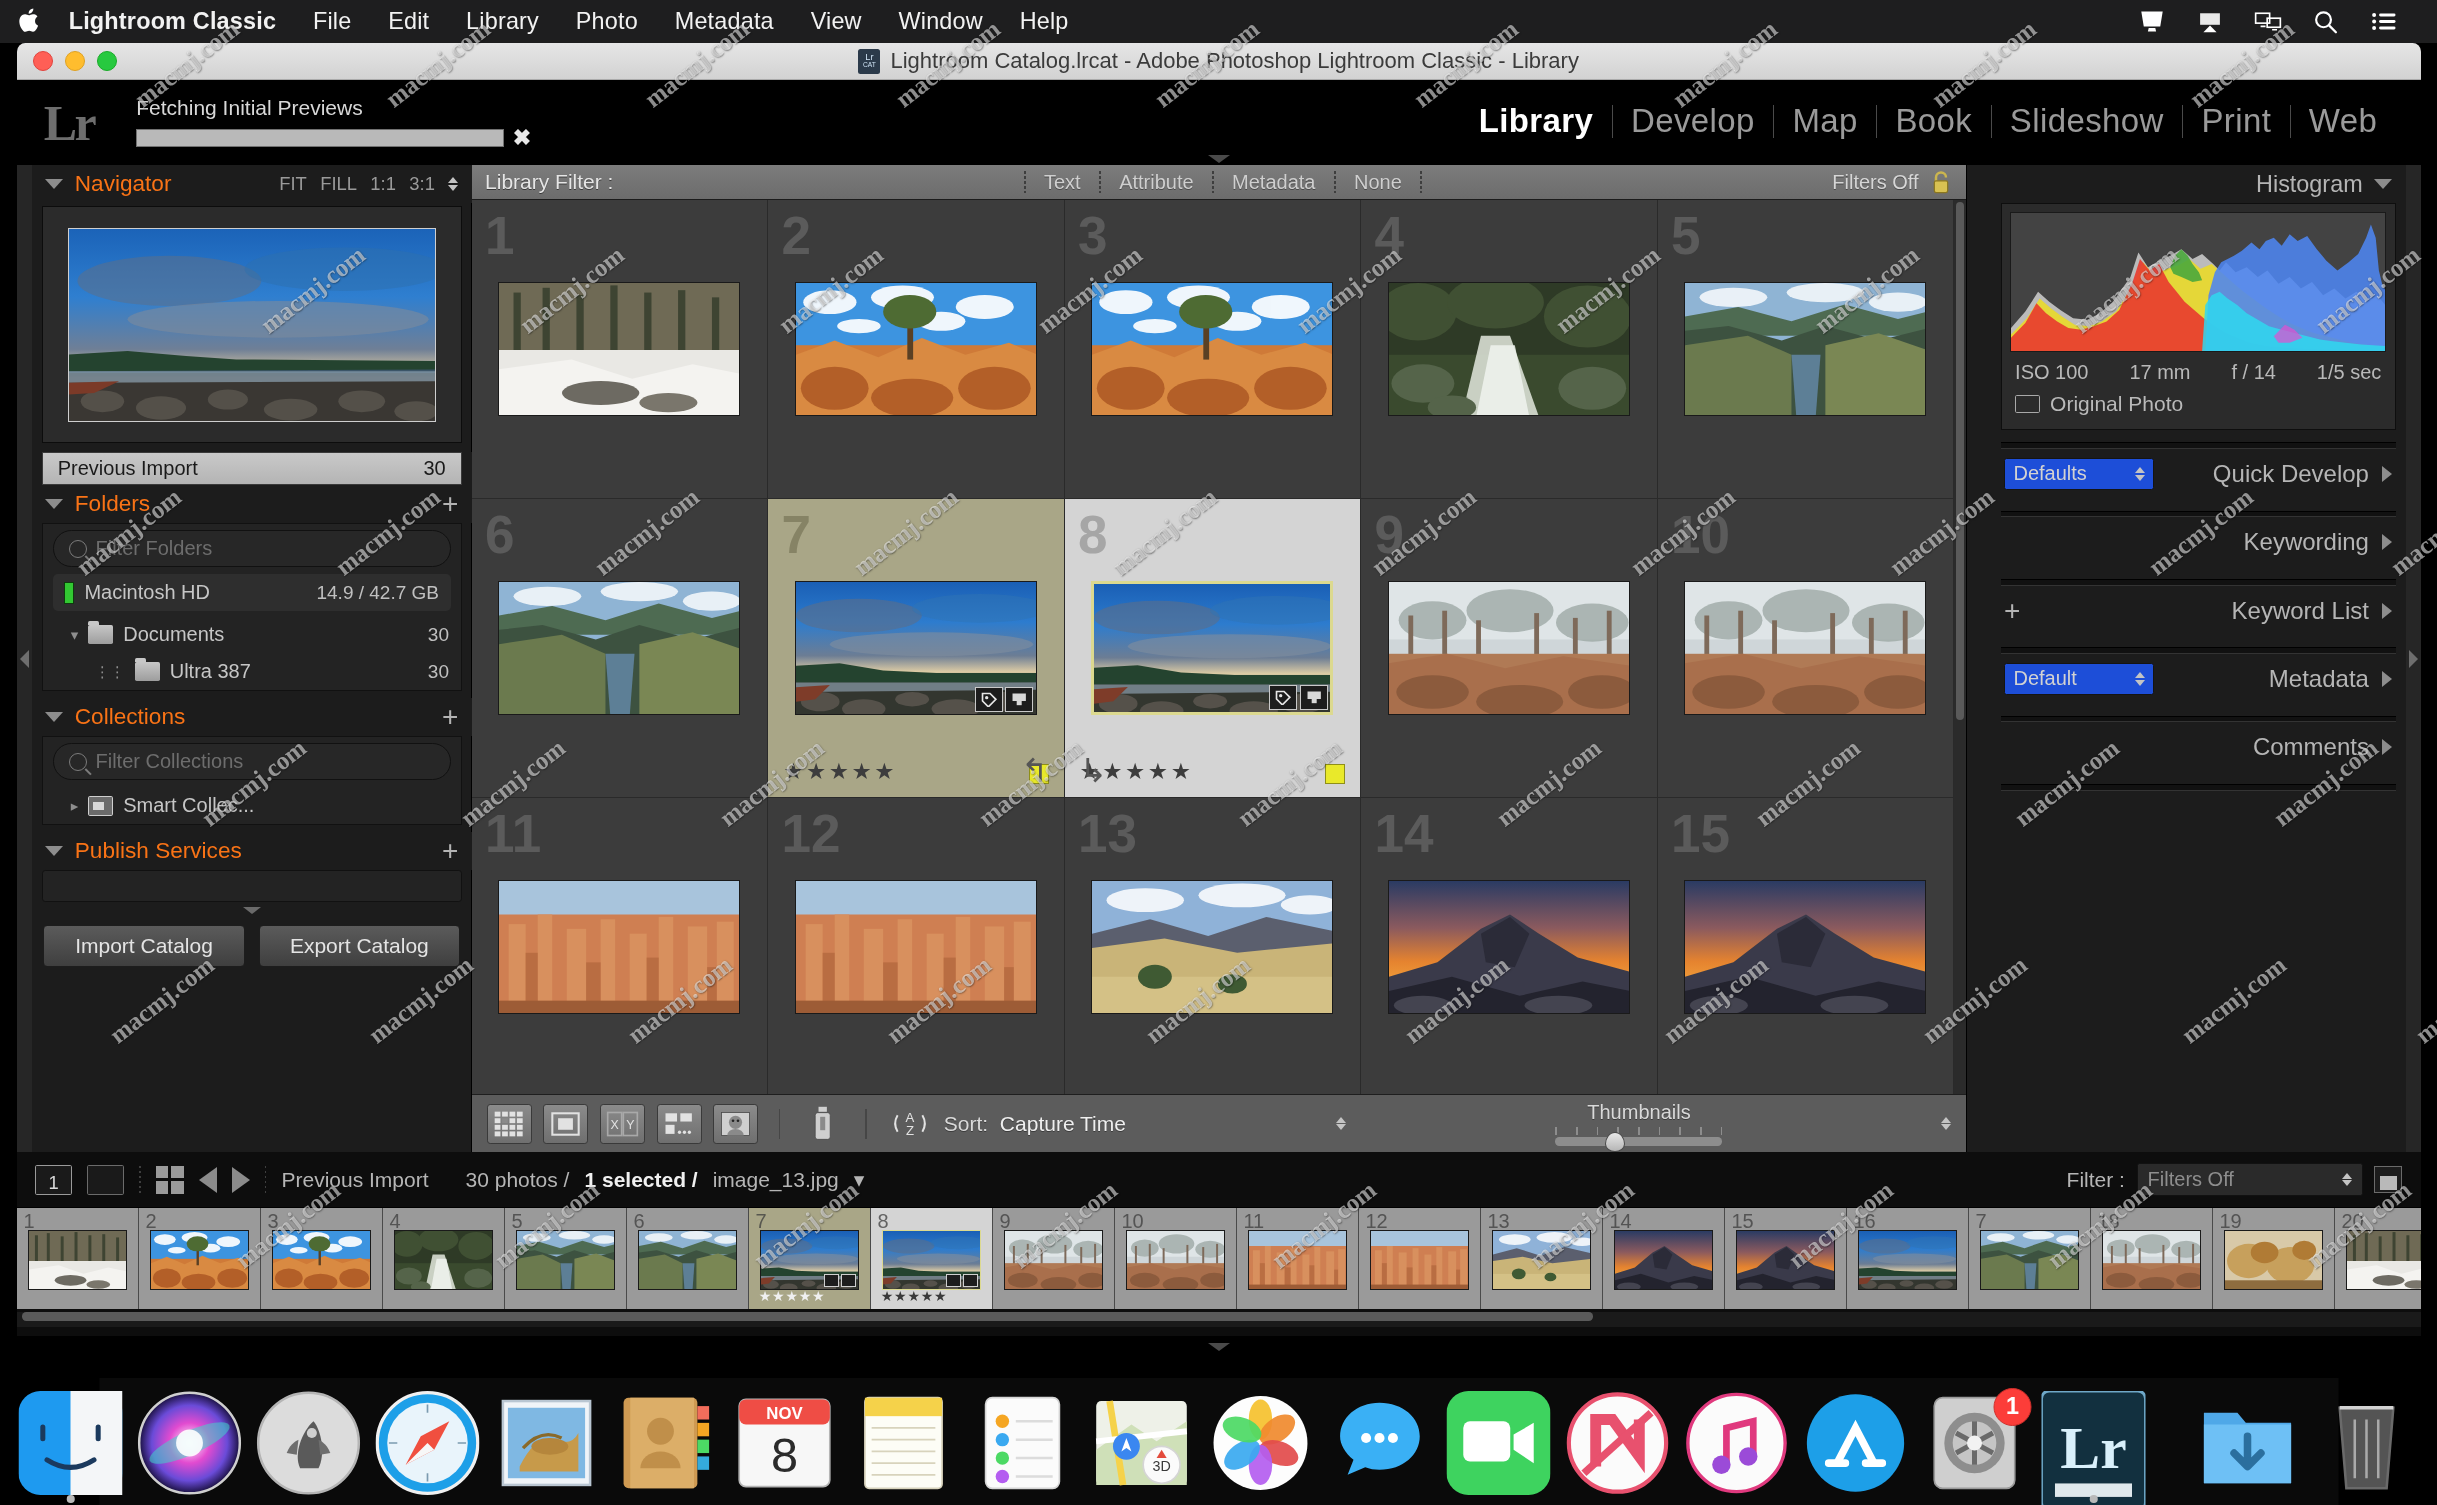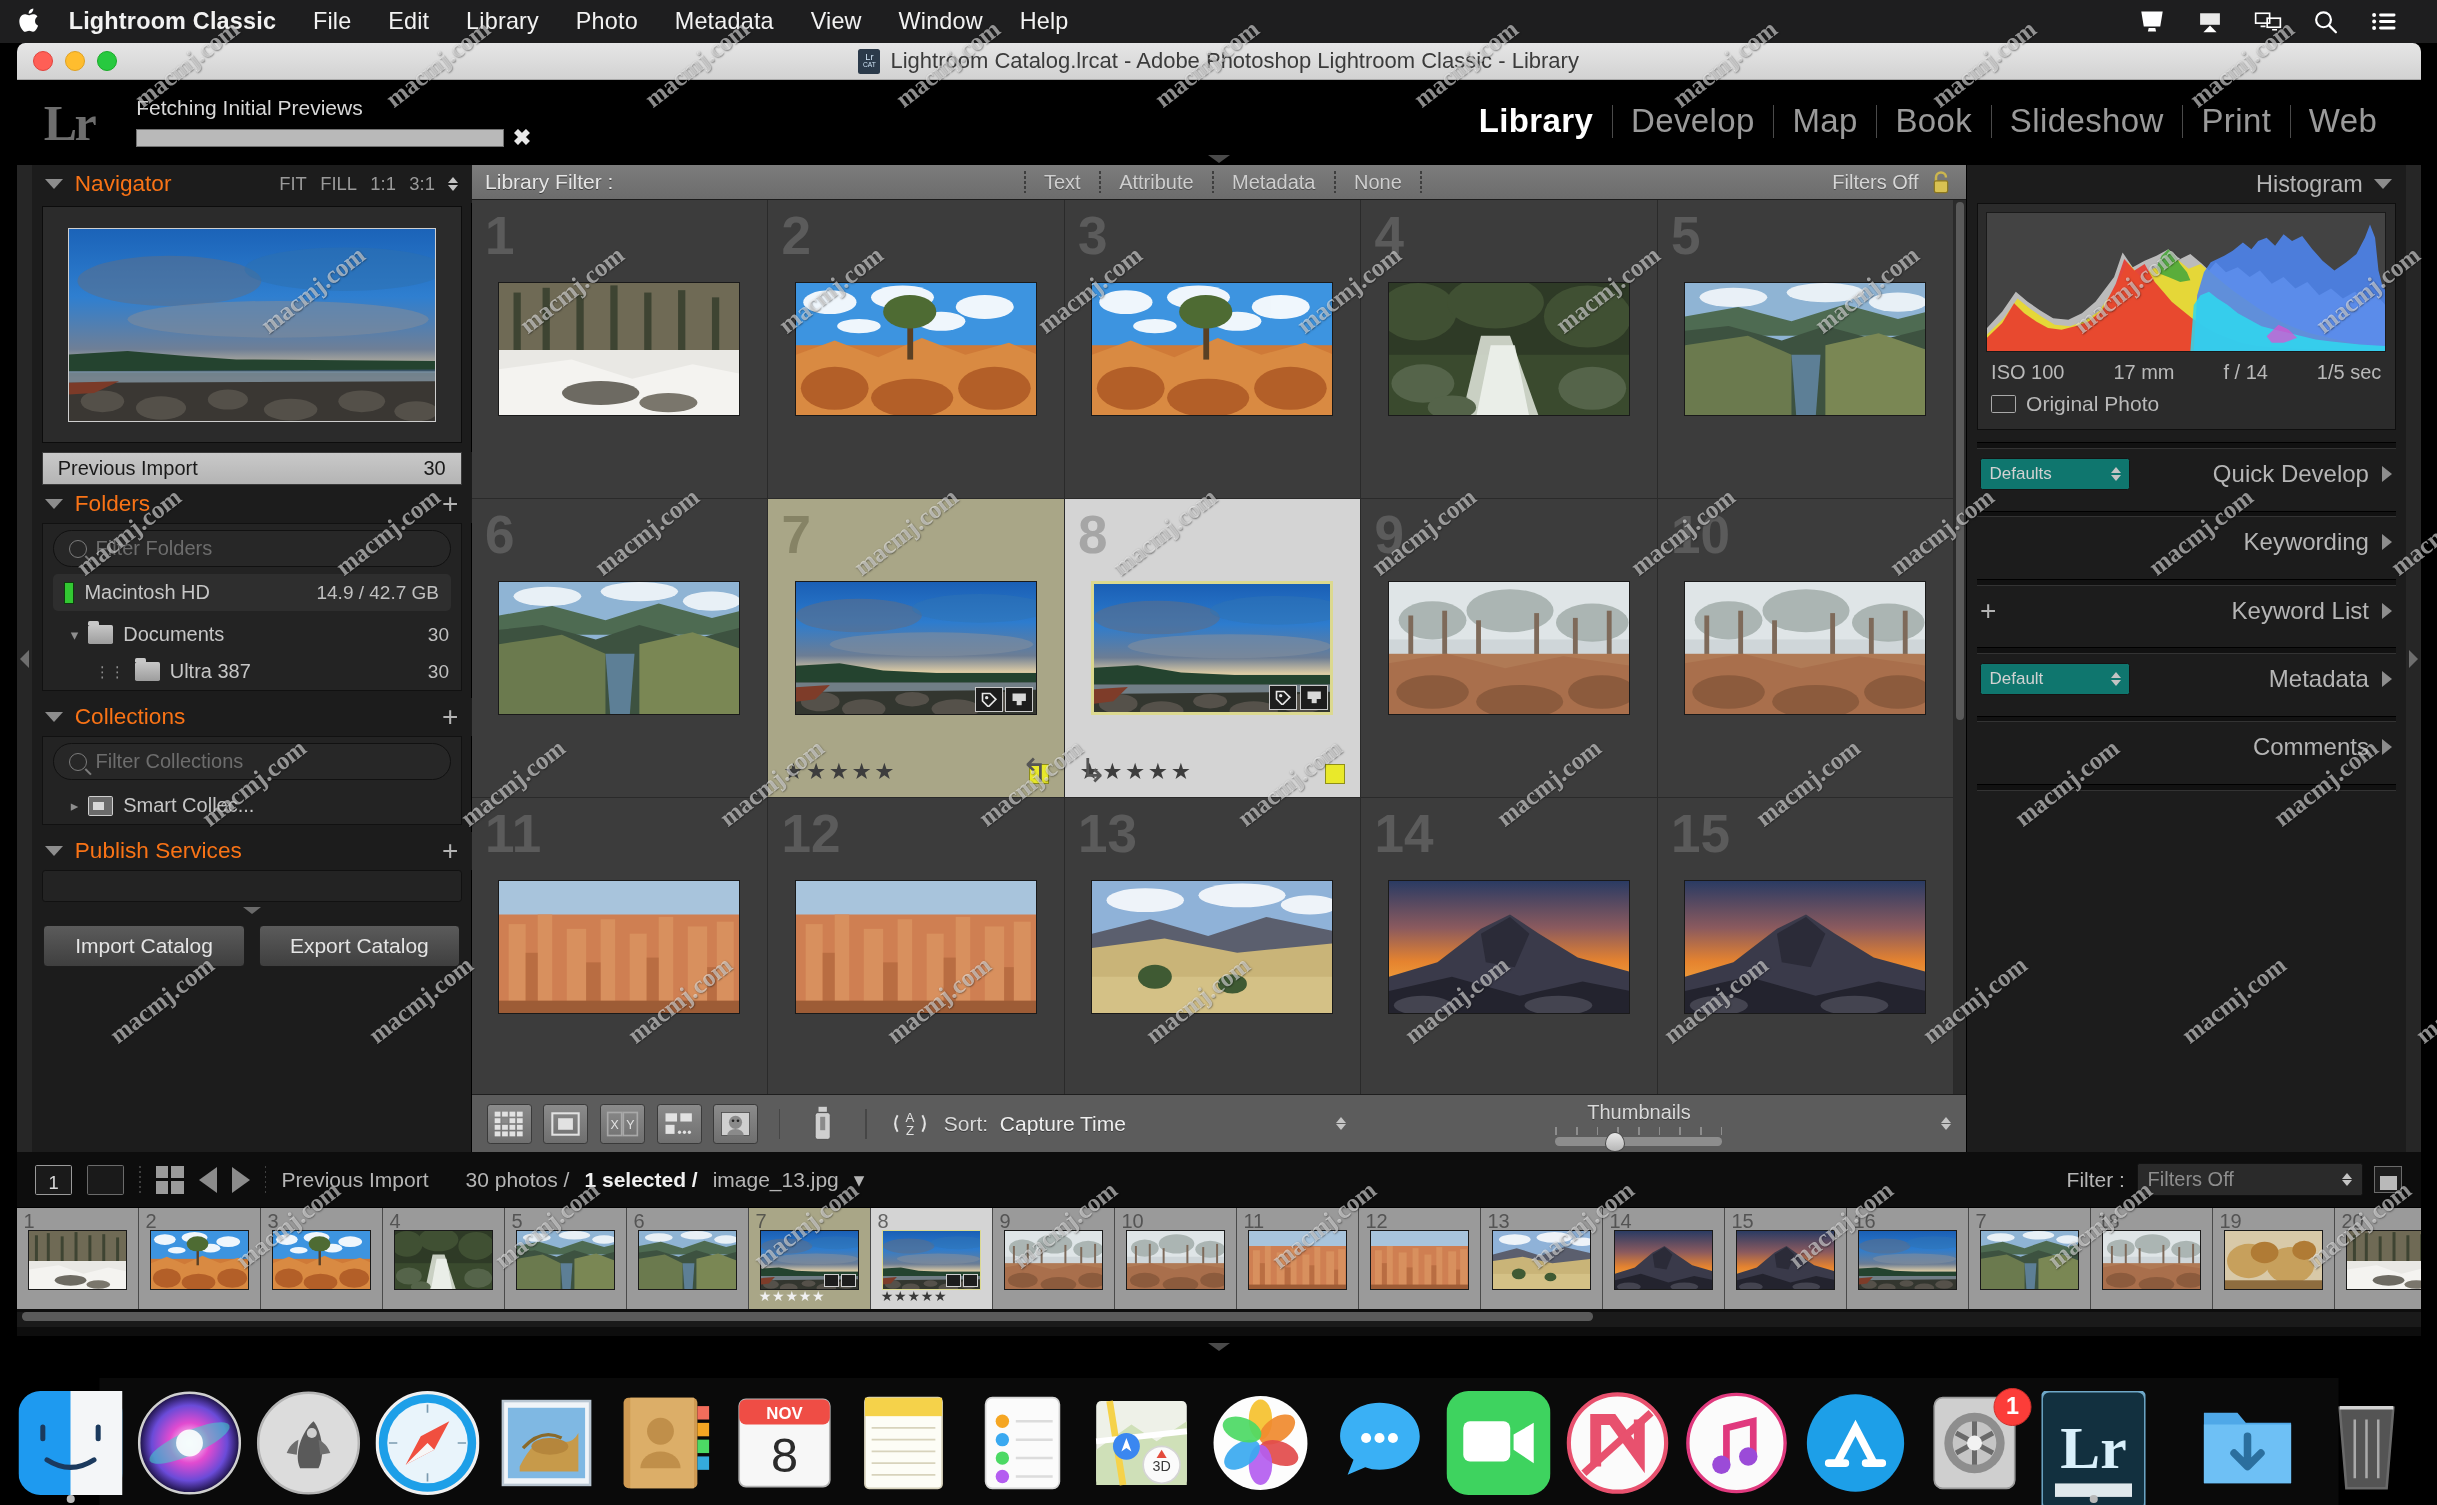--- a/index.html
+++ b/index.html
@@ -141,35 +141,35 @@
   .thumbslider { margin-left:auto; display:flex; flex-direction:column; align-items:center; padding-right:8.4px;}
   .ts-label { color:#d9d9d9; font-size:20px; text-shadow:0 0.8px 0 #3c3c3c; margin-bottom:3.3px;}
   .ts-track { width:167px; height:8.4px; background:#8d8d8d; border-radius:4.2px; position:relative;}
   .ts-knob { position:absolute; left:50px; top:-5.8px; width:20px; height:20px; background:linear-gradient(#e8e8e8,#b5b5b5);
      border:0.8px solid #4a4a4a; border-radius:50% 50% 50% 50%/60% 60% 40% 40%;}
   .ts-ticks { width:167px; display:flex; justify-content:space-between; margin-bottom:2.5px;}
   .ts-ticks i { width:1.7px; height:7.5px; background:#8d8d8d; display:block;}
 
   
   .rightpanel { width:455px; background:#1c1c1c; border-left:0.8px solid #000; position:relative; display:flex;}
-  .rp-inner { width:440px; }
+  .rp-inner { width:440px;padding-left:24px; }
   .rp-edge { width:15px; background:#262626; display:flex; align-items:center; justify-content:center;}
   .rp-arrow{width:0;height:0;border-top:9.2px solid transparent;border-bottom:9.2px solid transparent;border-left:9.2px solid #6e6e6e;}
   .histhead { height:38px; display:flex; align-items:center; justify-content:flex-end; padding:0 13.4px; gap:11.7px;}
   .histhead .t { color:#b5b5b5; font-size:23.4px;}
   .histbox { margin:0 10px; background:#2b2b2b; border:0.8px solid #0e0e0e; padding:8.4px;}
   .histgraph { height:140px; background:#434343; border:0.8px solid #1a1a1a; position:relative; overflow:hidden;}
   .exif { display:flex; justify-content:space-between; padding:8.4px 5px 5px 5px; color:#b9b9b9; font-size:20px;align-items:center;}
   .origrow { display:flex; align-items:center; gap:10px; padding:3.3px 5px 5px 5px; color:#b9b9b9; font-size:21px;}
   .orig-chk { width:25px; height:18.4px; border:1.7px solid #a9a9a9; border-radius:1.7px;}
   .rp-sep { height:6.7px; margin:11.7px 10px 0 10px; background:#111; border-top:0.8px solid #000; border-bottom:0.8px solid #333;}
   .rp-row { height:50px; display:flex; align-items:center; padding:0 13.4px; }
   .rp-title { margin-left:auto; color:#b5b5b5; font-size:24px; margin-right:13.4px;}
-  .dropdown { width:150px; height:32px; background:#0f766e; border:0.8px solid #141414; border-radius:2.5px;
-     display:flex; align-items:center; padding:0 8.4px; color:#d2d2d2; font-size:17px;}
+  .dropdown { width:150px; height:32px; background:#1d4ed8; border:0.8px solid #141414; border-radius:2.5px;
+     display:flex; align-items:center; padding:0 8.4px; color:#d2d2d2; font-size:20px;}
   .dd-stepper { margin-left:auto; display:flex; flex-direction:column; gap:1.7px;}
   .dd-stepper i{display:block;width:0;height:0;border-left:5.8px solid transparent;border-right:5.8px solid transparent;}
   .dd-up{border-bottom:6.7px solid #c4c4c4;}
   .dd-dn{border-top:6.7px solid #c4c4c4;}
   .syncbtns { position:absolute; bottom:13.4px; left:11.7px; right:25px; display:flex; gap:10px;}
   .syncbtn { flex:1; height:42px; background:linear-gradient(#5b5b5b,#3f3f3f); border:0.8px solid #1d1d1d;
      border-radius:4.2px; color:#e4e4e4; font-size:21px; display:flex; align-items:center; justify-content:center;}
 
   
   .filmstrip { background:#0d0d0d; height:184px; }

